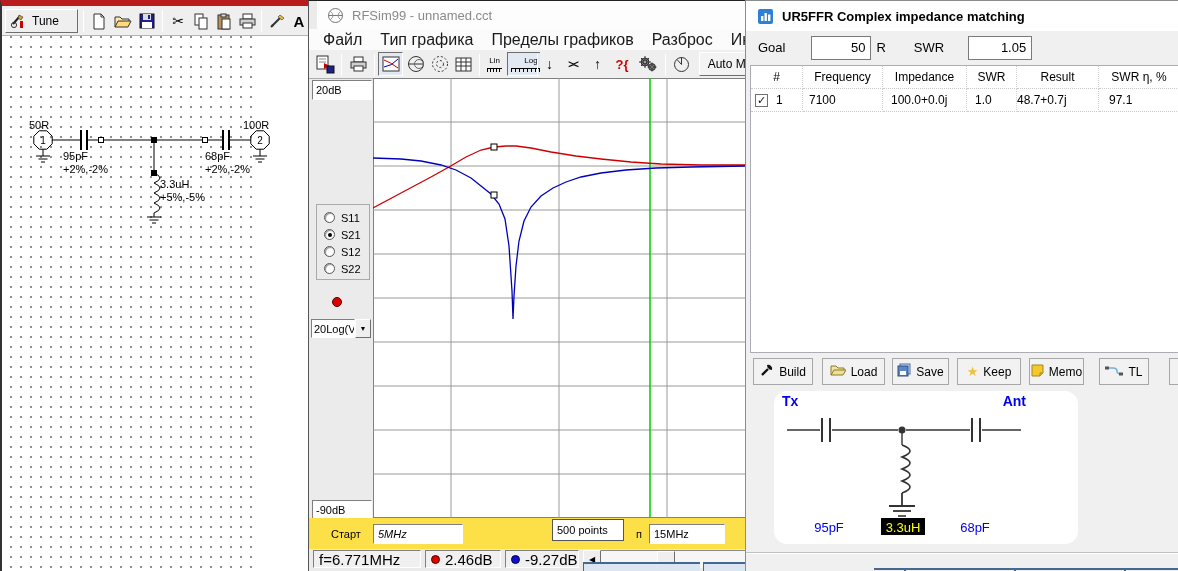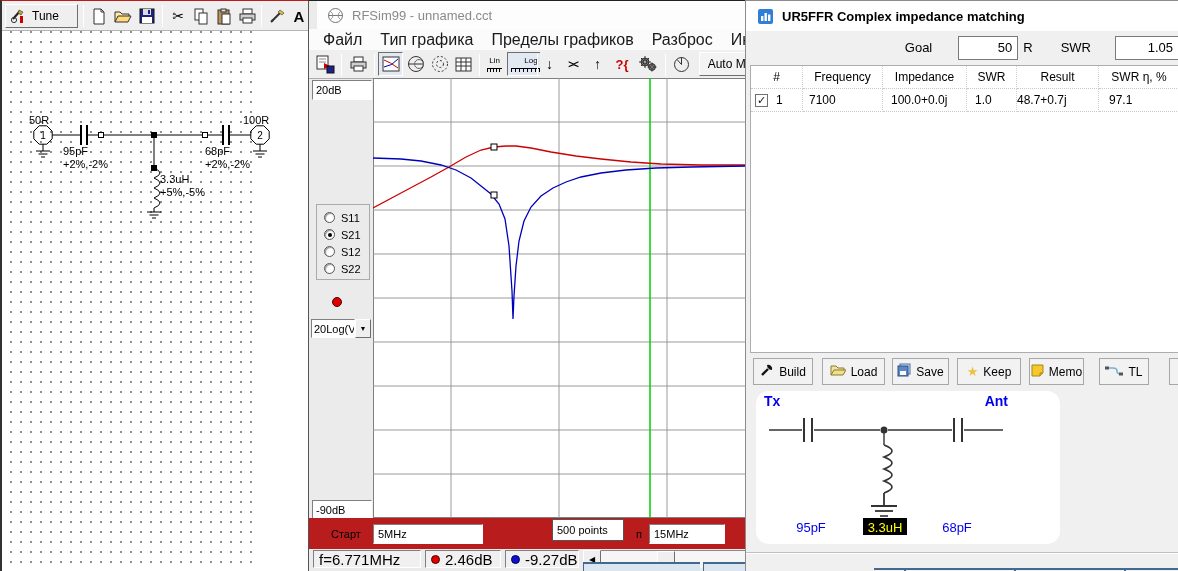--- a/index.html
+++ b/index.html
@@ -6,21 +6,21 @@
   html,body { background:#ffffff; }
   #screen { position:relative; width:1178px; height:571px; overflow:hidden;
             font-family:"Liberation Sans", sans-serif; font-size:11px; color:#000; background:#ebebeb; }
   .abs { position:absolute; }
   .sunken { border:1px solid; border-color:#7f7f7f #ffffff #ffffff #7f7f7f; background:#fff; }
   .raised { border:1px solid; border-color:#ffffff #6e6e6e #6e6e6e #ffffff; background:#efefef; }
   .flexc { display:flex; align-items:center; }
   .ctr { display:flex; align-items:center; justify-content:center; }
 
   
-  #left-win { left:0; top:0; width:308px; height:571px; background:#fff; border-top:1px solid #b91c1c; border-left:2px solid #333; }
+  #left-win { left:0; top:0; width:308px; height:571px; background:#fff; border-top:6px solid #b91c1c; border-left:2px solid #333; }
   #left-toolbar { left:0; top:0; width:308px; height:30px; background:#efefef; border-bottom:1px solid #b5b5b5; }
   #canvas { left:0; top:30px; width:256px; height:541px; background:#fff;
             background-image: radial-gradient(#8f8f8f 0.8px, transparent 0.9px);
             background-size:10px 10px; background-position:4px 6px; }
   .tb-sep { width:1px; height:22px; background:#9c9c9c; border-right:1px solid #fff; position:absolute; top:4px; }
   .tbtn { position:absolute; top:3px; height:24px; }
   svg text { font-family:"Liberation Sans", sans-serif; }
 
   
   #mid-win { left:308px; top:0; width:437px; height:571px; background:#ebebeb; border-top:1px solid #222; border-left:1px solid #555; overflow:hidden; }
@@ -48,21 +48,21 @@
   #right-title { left:0; top:0; width:433px; height:30px; background:#fff; }
   #right-title span { font-size:13px; color:#000; }
   .w10input { border:1px solid #7a7a7a; background:#fff; font-size:13px; display:flex; align-items:center; justify-content:flex-end; padding-right:5px; }
   #match-table { left:4px; top:64px; width:429px; height:288px; background:#fff; border:1px solid #abadb3; border-right:none; font-size:12px; }
   .trow { display:flex; }
   .tcell { padding:4px 0; border-right:1px dotted #d0d0d0; border-bottom:1px dotted #c8c8c8; white-space:nowrap; overflow:hidden; }
   .thead .tcell { text-align:center; }
   .checkbox { width:13px; height:13px; border:1px solid #707070; background:#fff; font-size:11px; line-height:11px; text-align:center; color:#111; }
   .wbtn { position:absolute; top:357px; height:27px; background:#f2f2f2; border:1px solid #a7a7a7;
           display:flex; align-items:center; justify-content:center; gap:5px; font-size:12px; }
-  #circuit-panel { left:10px; top:390px; width:304px; height:153px; background:#fff;border-radius:13px; }
+  #circuit-panel { left:28px; top:390px; width:304px; height:153px; background:#fff;border-radius:13px; }
   .menu-clip { white-space:nowrap; overflow:hidden; }
 </style>
 </head>
 <body>
 
 <div id="screen">
 
   <div id="left-win" class="abs">
     <div id="left-toolbar" class="abs">
       <div class="tbtn raised flexc" style="left:3px;width:73px;padding-left:4px;">
@@ -368,23 +368,23 @@
           <line x1="558" y1="77" x2="558" y2="517"></line>
           <line x1="666" y1="77" x2="666" y2="517"></line>
       </g>
       <line x1="649" y1="77" x2="649" y2="517" stroke="#00cc00" stroke-width="1.5"></line>
       <path d="M372,207 L400,192 430,176 448,166 465,156 480,149 493,146 505,145 515,145 530,147 550,151 575,155 600,158 630,161 660,163 700,164 745,164" fill="none" stroke="#cc0000" stroke-width="1.3"></path>
       <path d="M372,157 L400,158 420,160 440,164 455,169 470,177 480,185 490,193 498,203 504,218 508,245 511,290 512,318 513,295 515,265 518,240 523,220 530,206 540,195 552,187 565,181 580,176 600,172 625,169 655,167 690,166 745,165" fill="none" stroke="#0000bb" stroke-width="1.3"></path>
       <rect x="490" y="143" width="6" height="6" fill="#fff" stroke="#000"></rect>
       <rect x="490" y="191" width="6" height="6" fill="#fff" stroke="#000"></rect>
     </svg>
 
-    <div class="abs" style="left:0;top:517px;width:437px;height:31px;background:#b91c1c;">
+    <div class="abs" style="left:0;top:517px;width:437px;height:31px;background:#fde047;">
       <span class="abs" style="left:22px;top:10px;font-size:11px;">Старт</span>
-      <div class="sunken abs flexc" style="left:64px;top:6px;width:110px;height:20px;padding-left:4px;">
+      <div class="sunken abs flexc" style="left:64px;top:6px;width:90px;height:20px;padding-left:4px;font-style:italic;">
         <span>5MHz</span>
       </div>
       <div class="abs flexc" style="left:243px;top:1px;width:72px;height:22px;background:#fff;border:1px solid #555;padding-left:4px;z-index:3;">
         <span>500 points</span>
       </div>
       <span class="abs" style="left:327px;top:10px;">п</span>
       <div class="sunken abs flexc" style="left:340px;top:6px;width:76px;height:20px;padding-left:4px;">
         <span>15MHz</span>
       </div>
     </div>
@@ -418,21 +418,21 @@
         <svg width="15" height="15">
             <rect x="0" y="0" width="15" height="15" rx="2" fill="#2f7fd6"></rect>
             <rect x="3" y="7" width="2.4" height="5" fill="#fff"></rect>
             <rect x="6.5" y="4" width="2.4" height="8" fill="#fff"></rect>
             <rect x="10" y="5.5" width="2.4" height="6.5" fill="#fff"></rect>
           </svg>
       </span>
       <span style="font-weight:bold;">UR5FFR Complex impedance matching</span>
     </div>
 
-    <div class="abs flexc" style="left:0;top:30px;width:433px;height:33px;justify-content:flex-end;">
+    <div class="abs flexc" style="left:0;top:30px;width:433px;height:33px;">
       <span style="margin-left:12px;font-size:13px;">Goal</span>
       <div class="w10input" style="margin-left:26px;width:60px;height:24px;">
         <span>50</span>
       </div>
       <span style="margin-left:5px;font-size:13px;">R</span>
       <span style="margin-left:28px;font-size:13px;">SWR</span>
       <div class="w10input" style="margin-left:24px;width:64px;height:24px;">
         <span>1.05</span>
       </div>
     </div>

